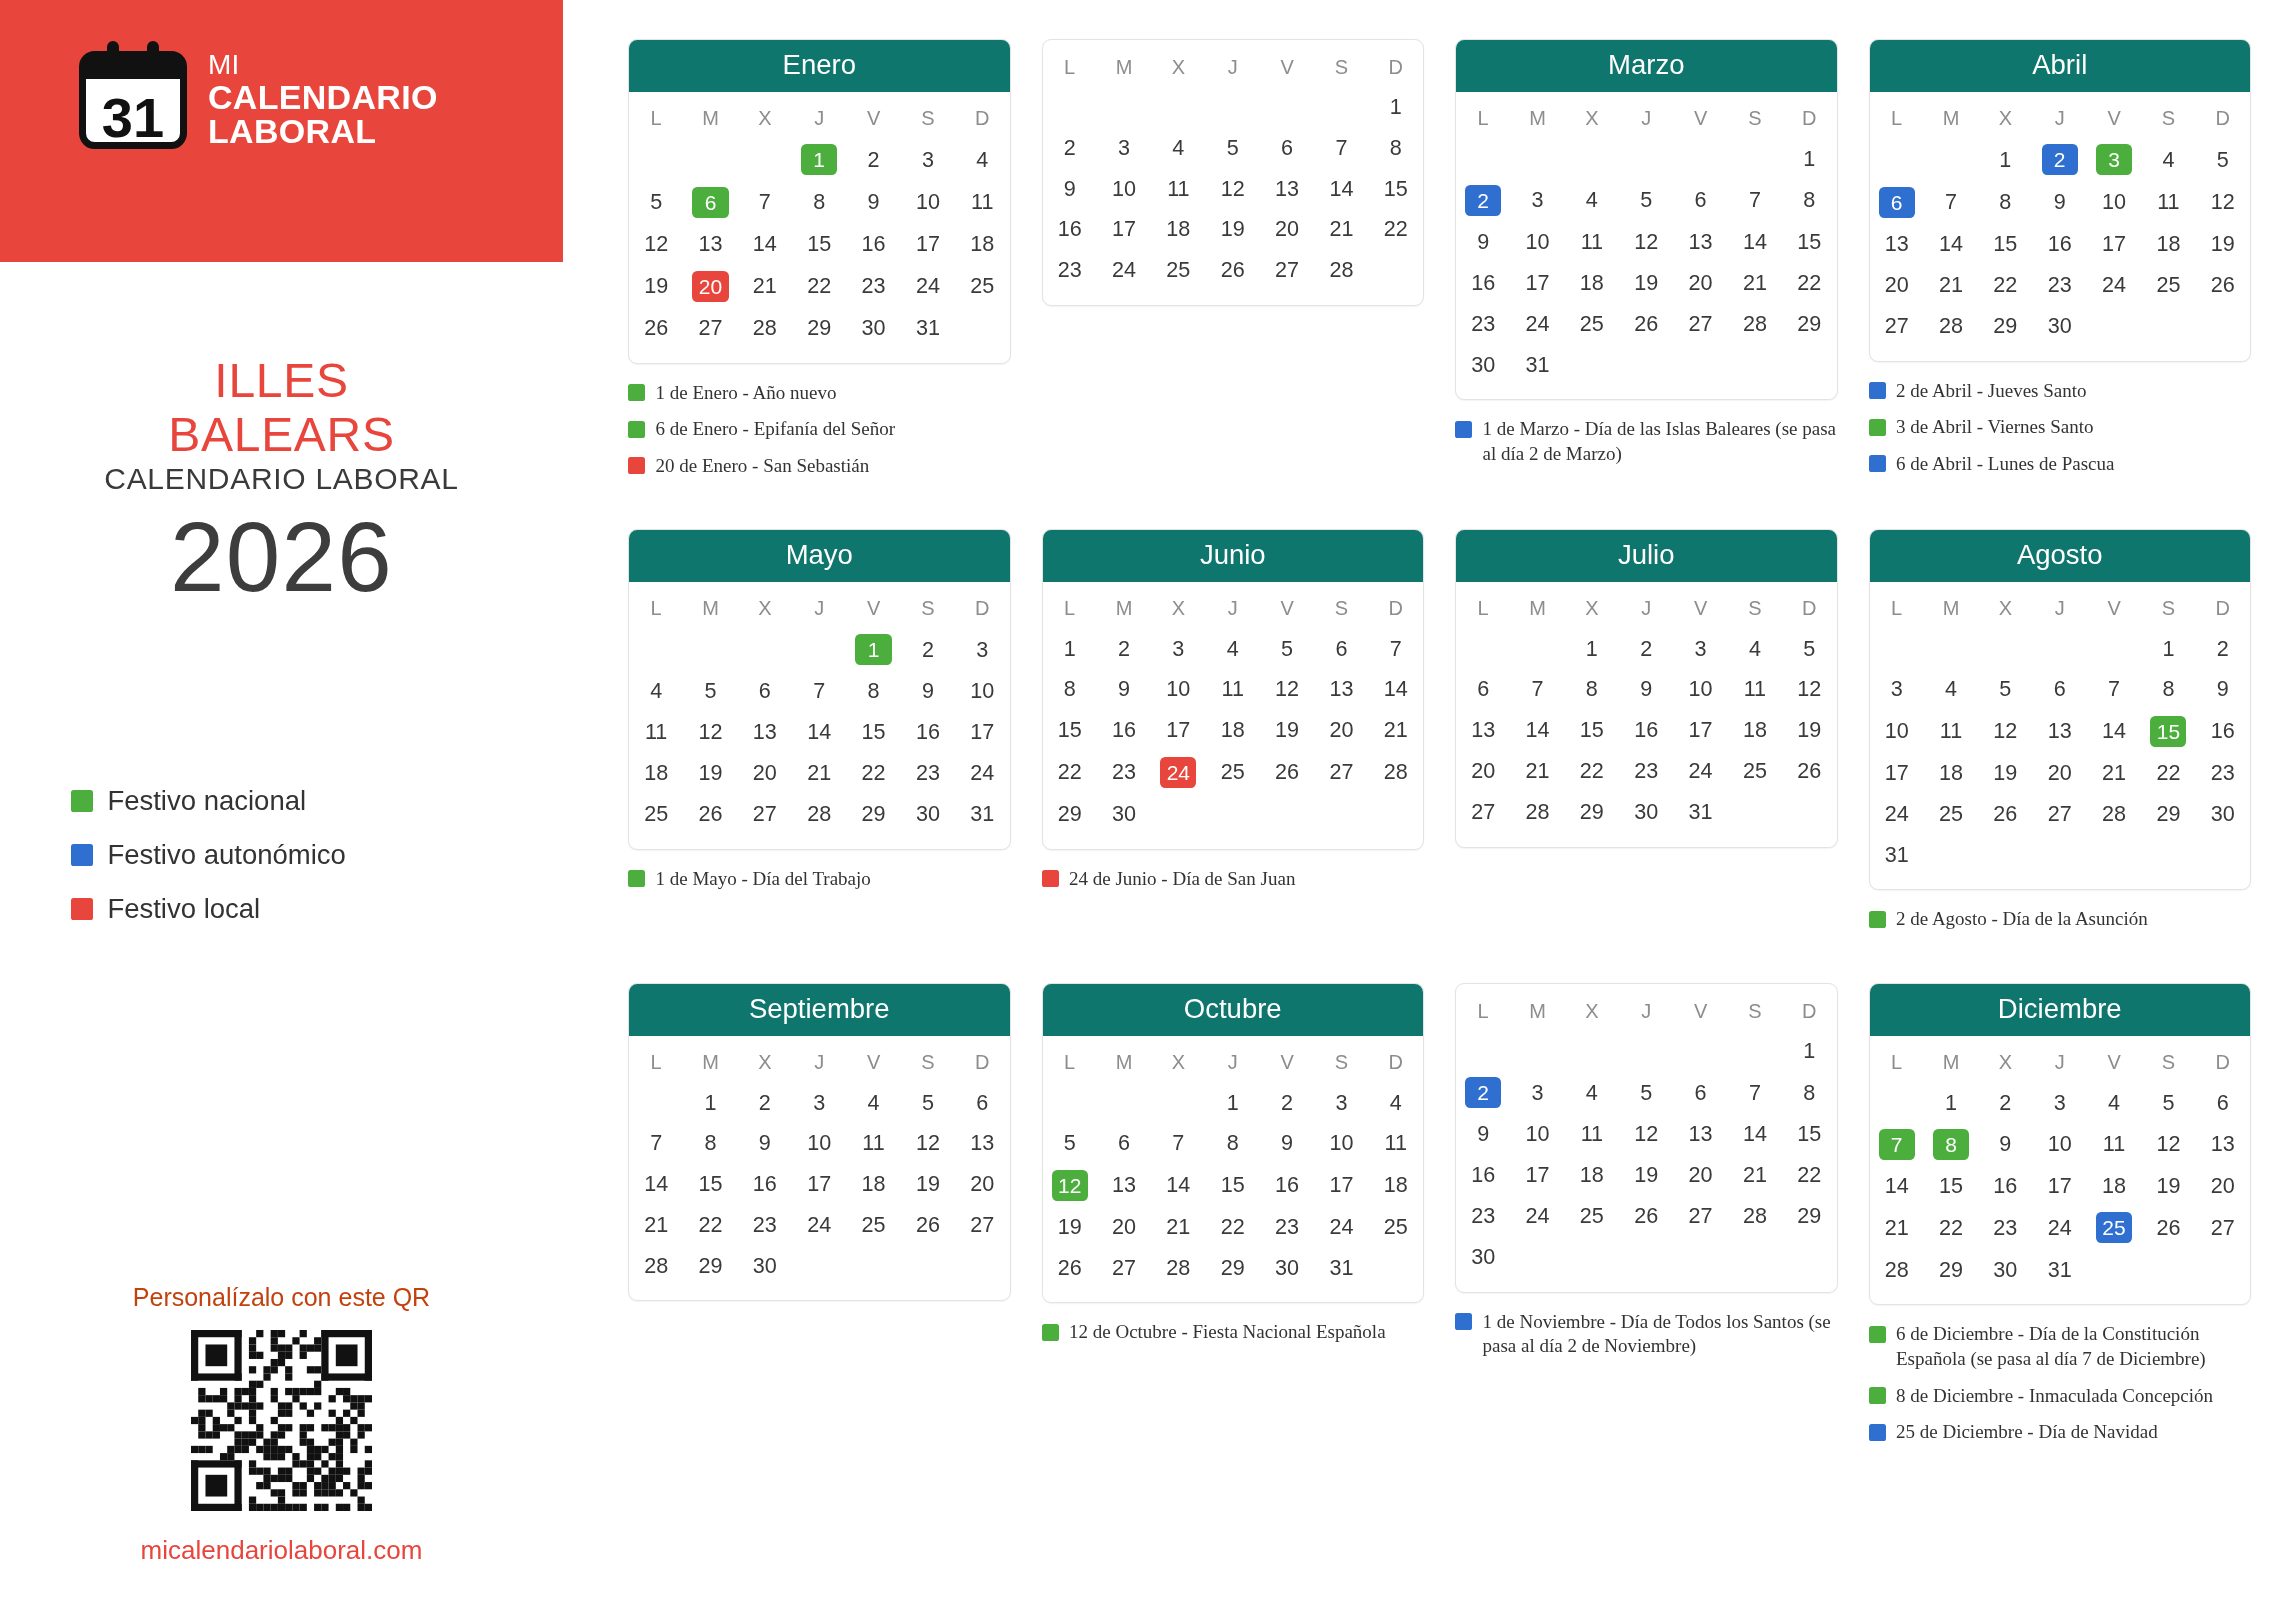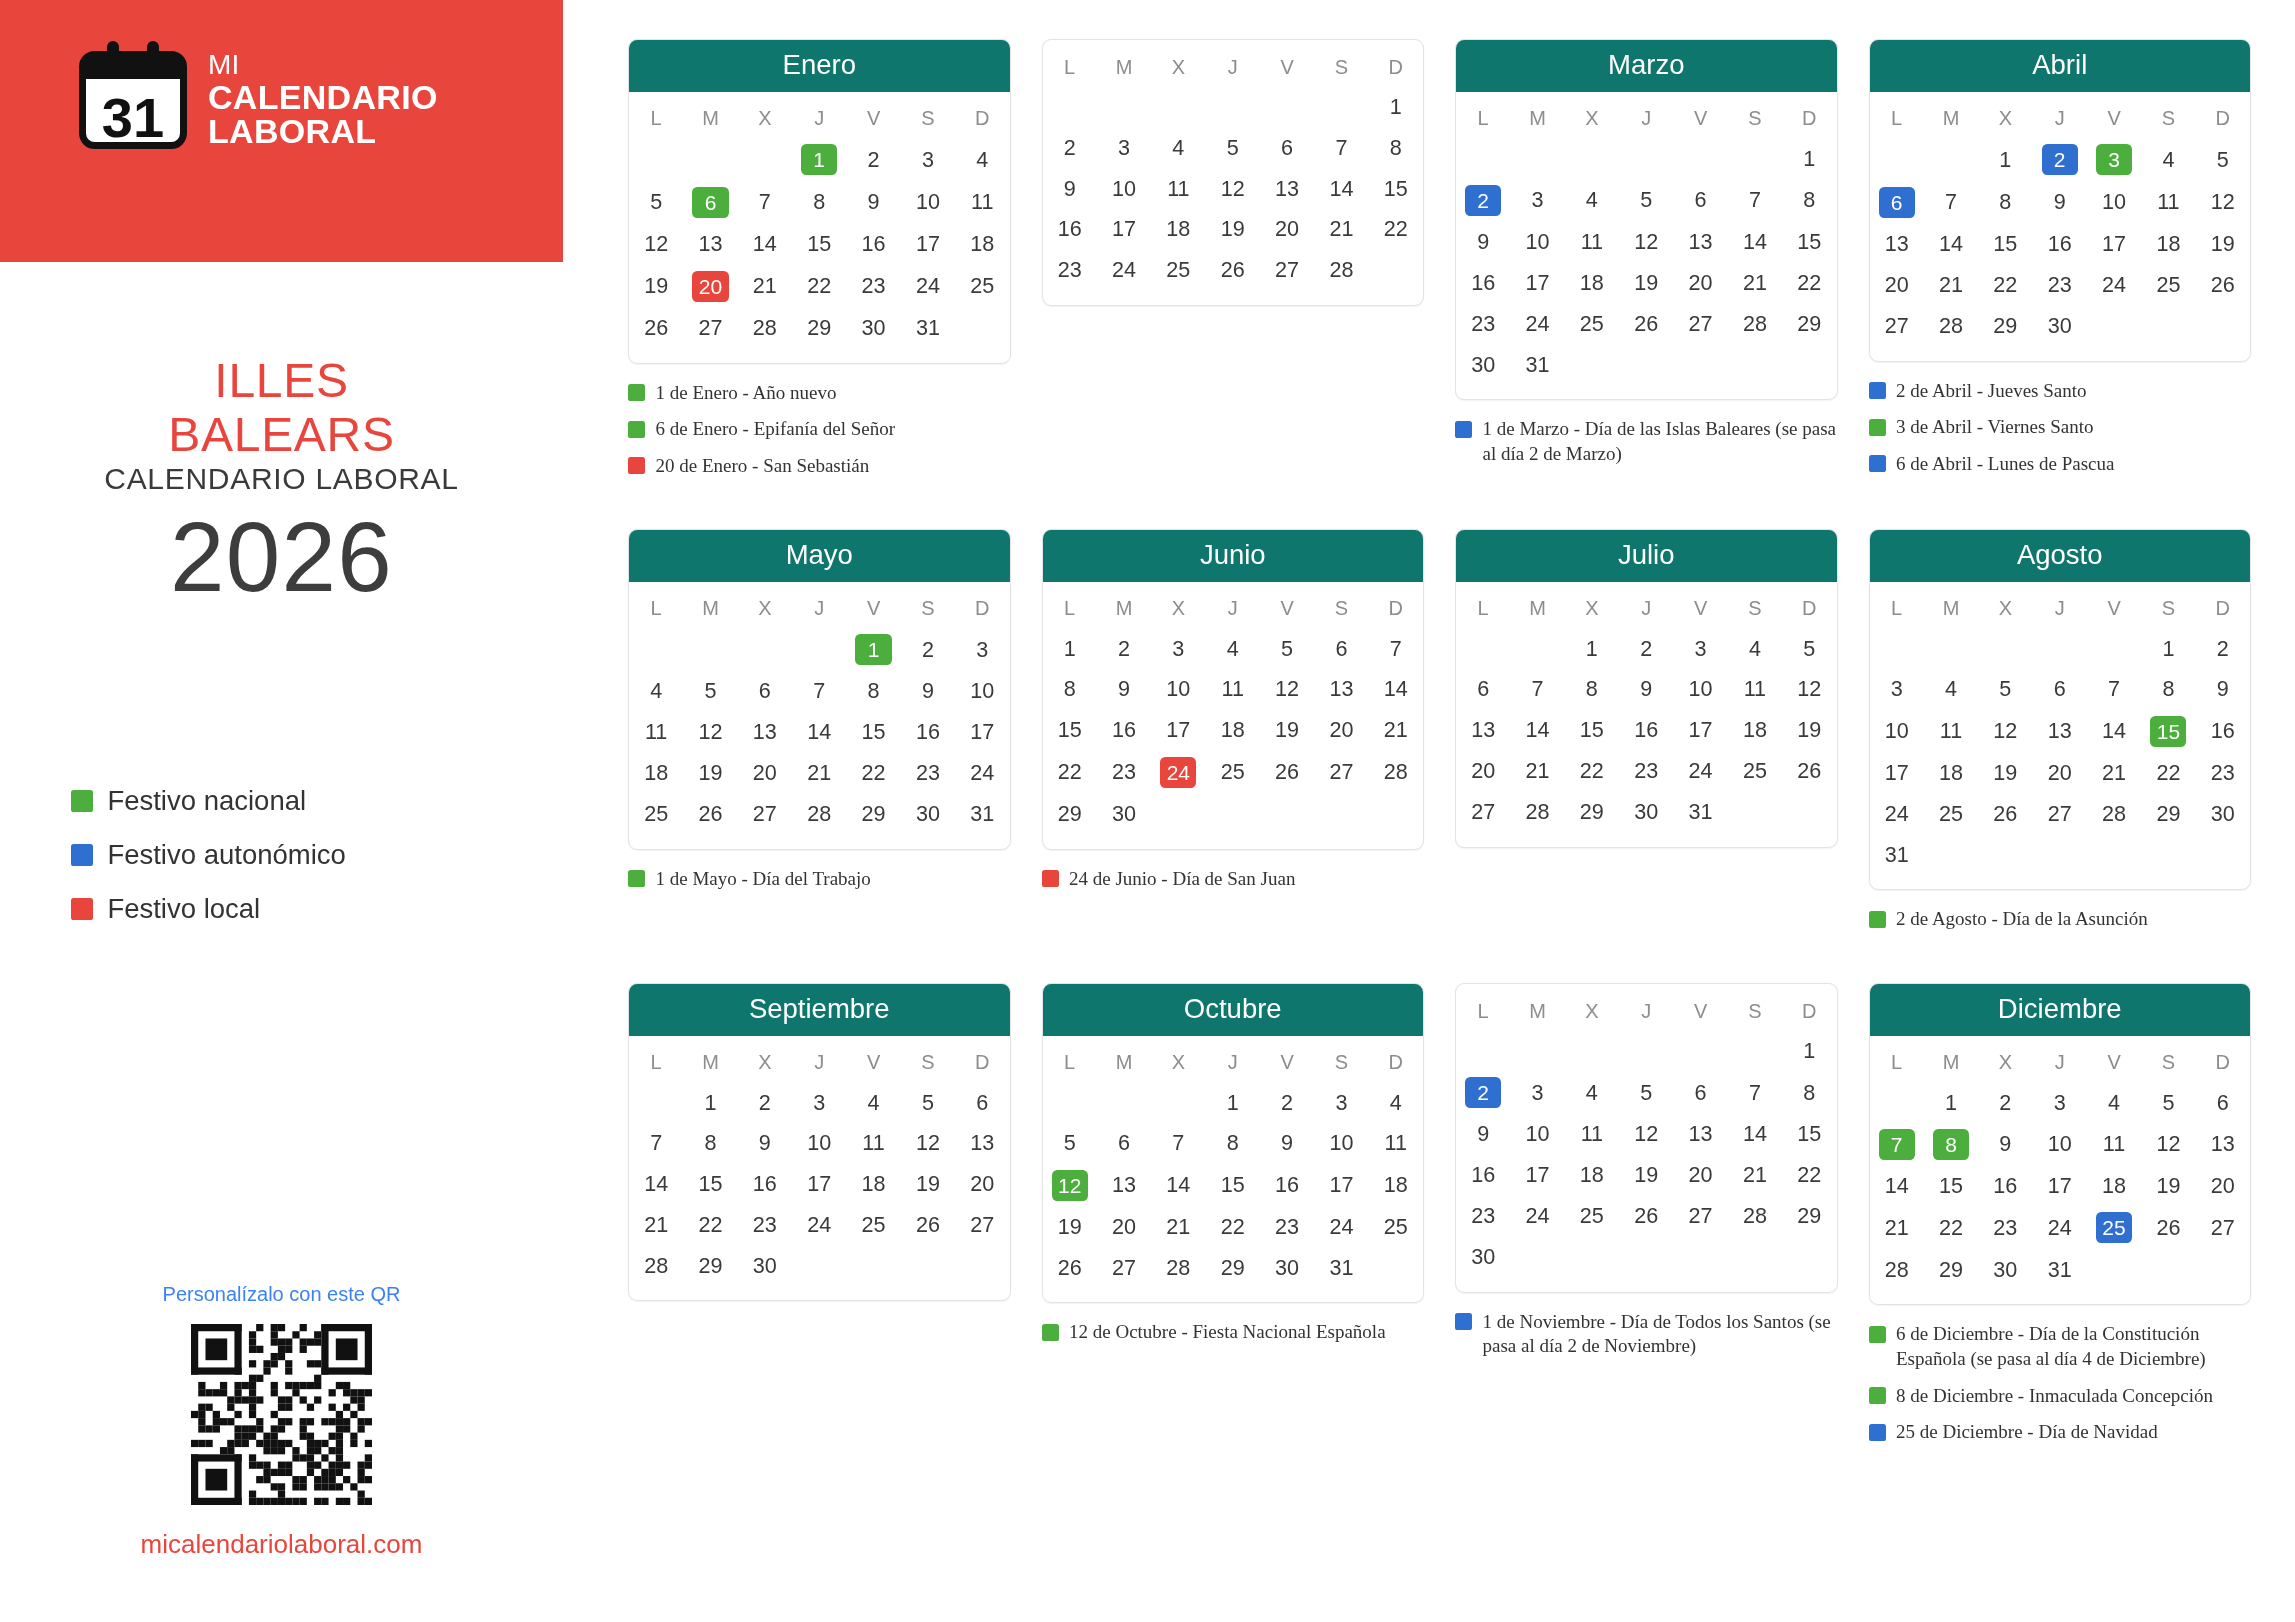--- a/index.html
+++ b/index.html
@@ -48,21 +48,21 @@
     letter-spacing:0.7px;
   }
   #year { margin-top:11.8px; font-size:98px; color:#3d3d3d; letter-spacing:1.3px; line-height:1; }
 
   #legend { position:absolute; left:71px; top:785px; }
   .legend-row { display:flex; align-items:center; margin-bottom:22px; }
   .legend-sq { width:22px; height:22px; border-radius:2.6px; margin-right:14.4px; }
   .legend-label { font-size:27.5px; color:#333; }
 
   #qr-block { position:absolute; left:0; top:1283px; width:563px; text-align:center; }
-  #qr-text { font-size:20px; color:#3b82f6;text-align:center; }
+  #qr-text { font-size:25px; color:#c2410c;text-align:center; }
   #qr-code { margin:18.3px auto 0; width:181px; height:181px; }
   #site { margin-top:23.6px; font-size:26px; color:#e8453c; }
 
   
   #grid {
     position:absolute; left:628px; top:39px; width:1623px;
     display:grid; grid-template-columns:repeat(4, 1fr); column-gap:31px;
   }
   .month-cell { margin-bottom:0; }
   .month-card {
@@ -1260,21 +1260,21 @@
               <td>&nbsp;</td>
               <td>&nbsp;</td>
               <td>&nbsp;</td>
             </tr>
           </tbody>
         </table>
       </div>
       <div class="notes">
         <div class="note">
           <span class="note-sq" style="background: rgb(76, 175, 61);"></span>
-          <span class="note-txt">6 de Diciembre - Día de la Constitución Española (se pasa al día 4 de Diciembre)</span>
+          <span class="note-txt">6 de Diciembre - Día de la Constitución Española (se pasa al día 7 de Diciembre)</span>
         </div>
         <div class="note">
           <span class="note-sq" style="background: rgb(76, 175, 61);"></span>
           <span class="note-txt">8 de Diciembre - Inmaculada Concepción</span>
         </div>
         <div class="note">
           <span class="note-sq" style="background: rgb(47, 111, 208);"></span>
           <span class="note-txt">25 de Diciembre - Día de Navidad</span>
         </div>
       </div>

